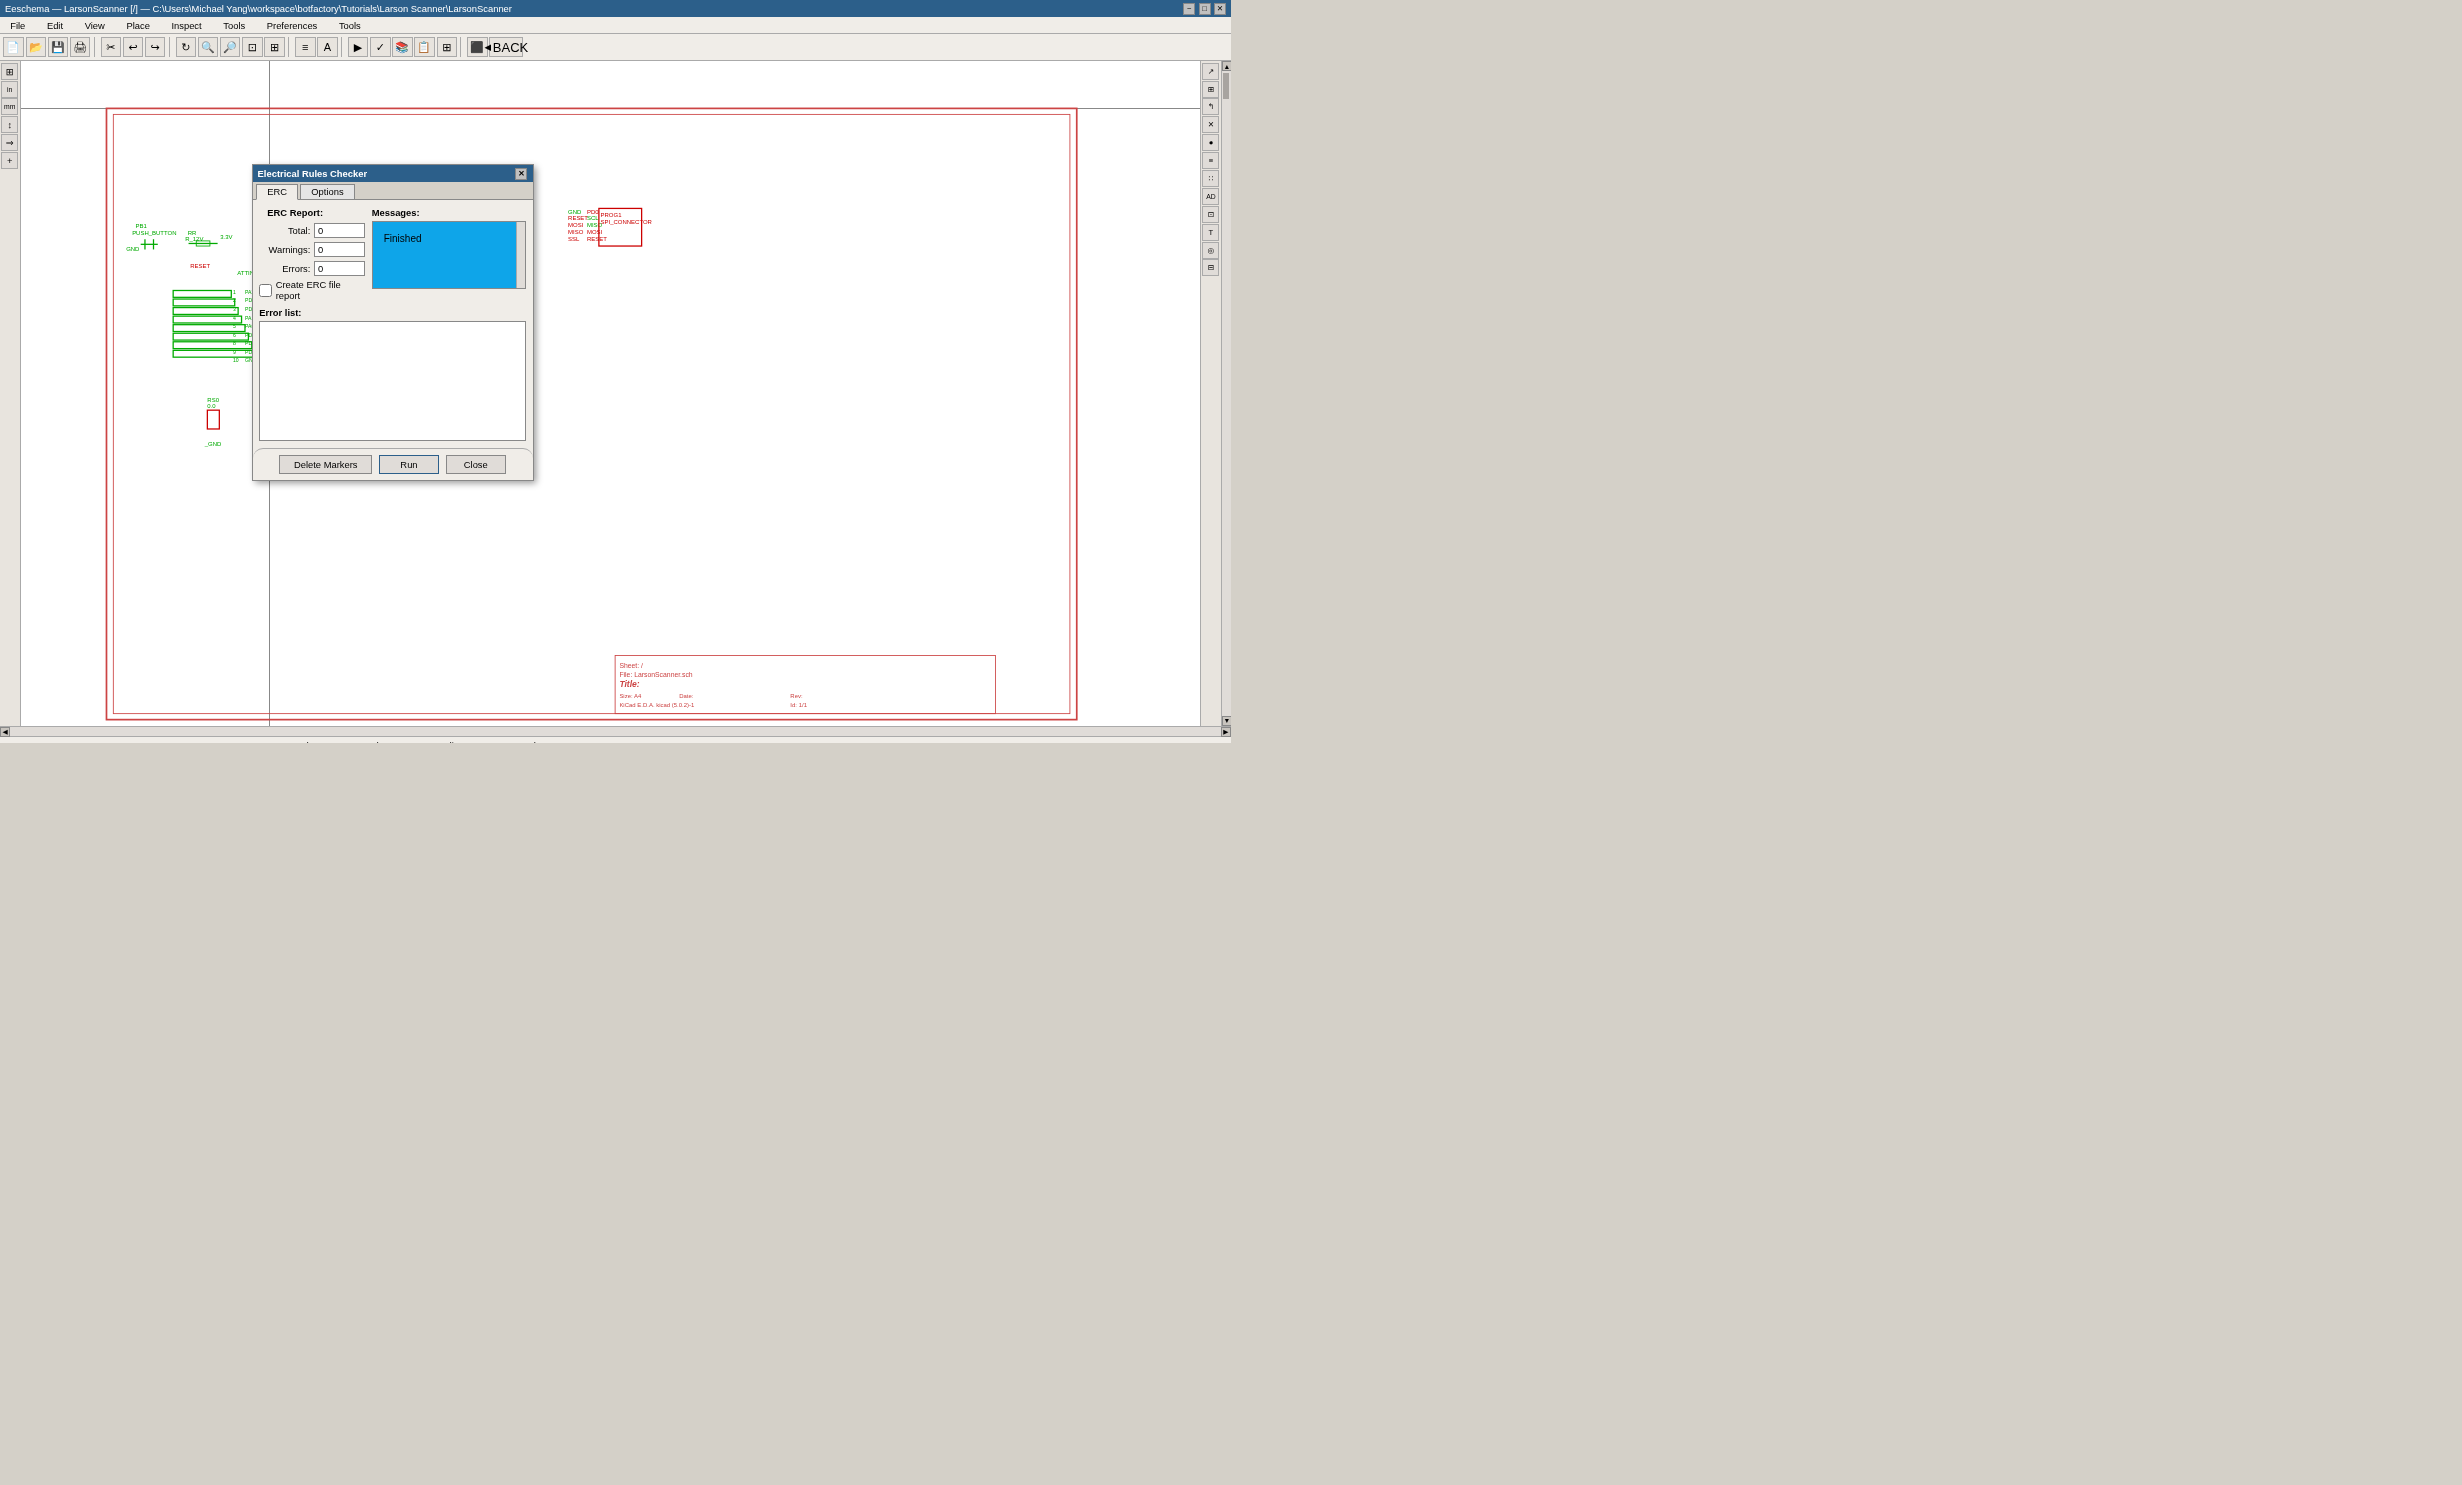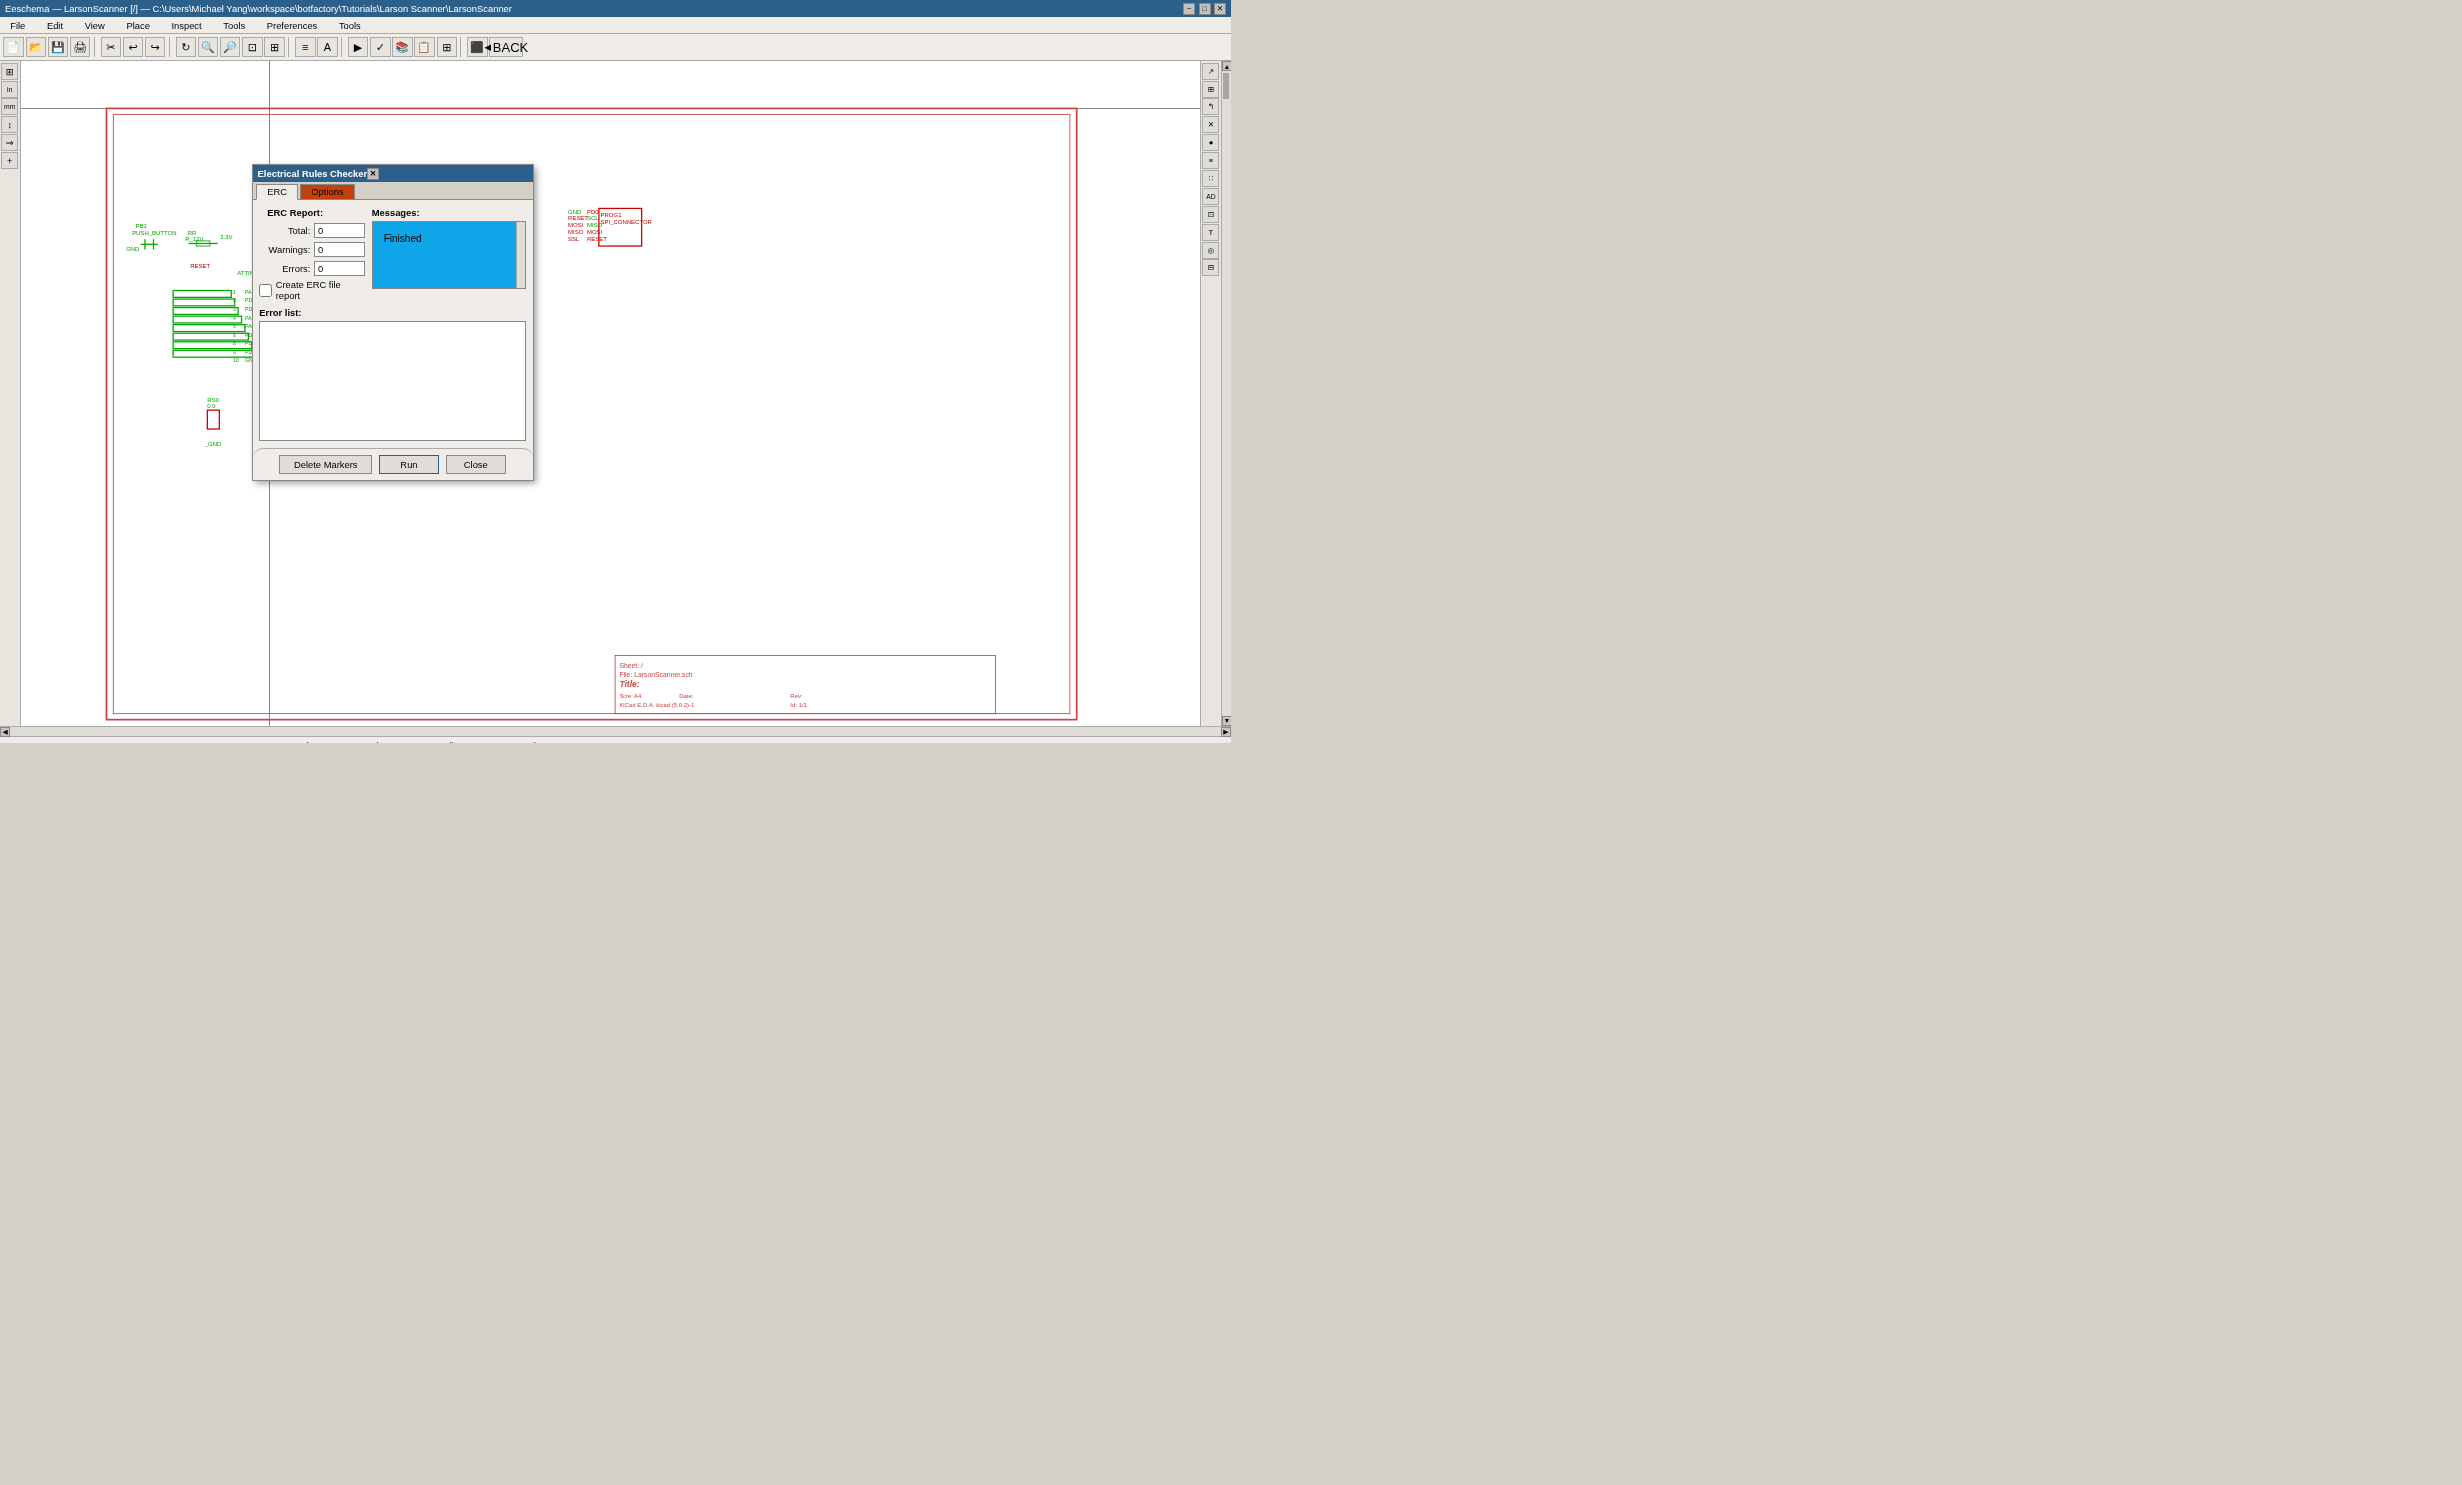--- a/index.html
+++ b/index.html
@@ -214,21 +214,21 @@
       top: 103px;
       left: 231px;
     }
 
     #erc-titlebar {
       background: #2c5f8a;
       color: white;
       height: 17px;
       display: flex;
       align-items: center;
-      justify-content: flex-start;
+      justify-content: space-between;
       padding: 0 5.1px;
       font-size: 9.4px;
       font-weight: bold;
     }
 
     #erc-close-btn {
       width: 12px;
       height: 12px;
       background: #c0c0c0;
       border: 0.9px solid #888;
@@ -247,21 +247,21 @@
       padding: 1.7px 3.4px 0 3.4px;
       gap: 1.7px;
     }
 
     .erc-tab {
       padding: 1.7px 10.3px;
       font-size: 9.4px;
       cursor: pointer;
       border: 0.9px solid #888;
       border-bottom: none;
-      background: #c2410c;
+      background: #e5e5e5;
     }
     .erc-tab.active {
       background: #f0ede8;
       border-bottom: 0.9px solid #f0ede8;
       margin-bottom: -0.9px;
     }
 
     #erc-body {
       padding: 6.8px;
     }

